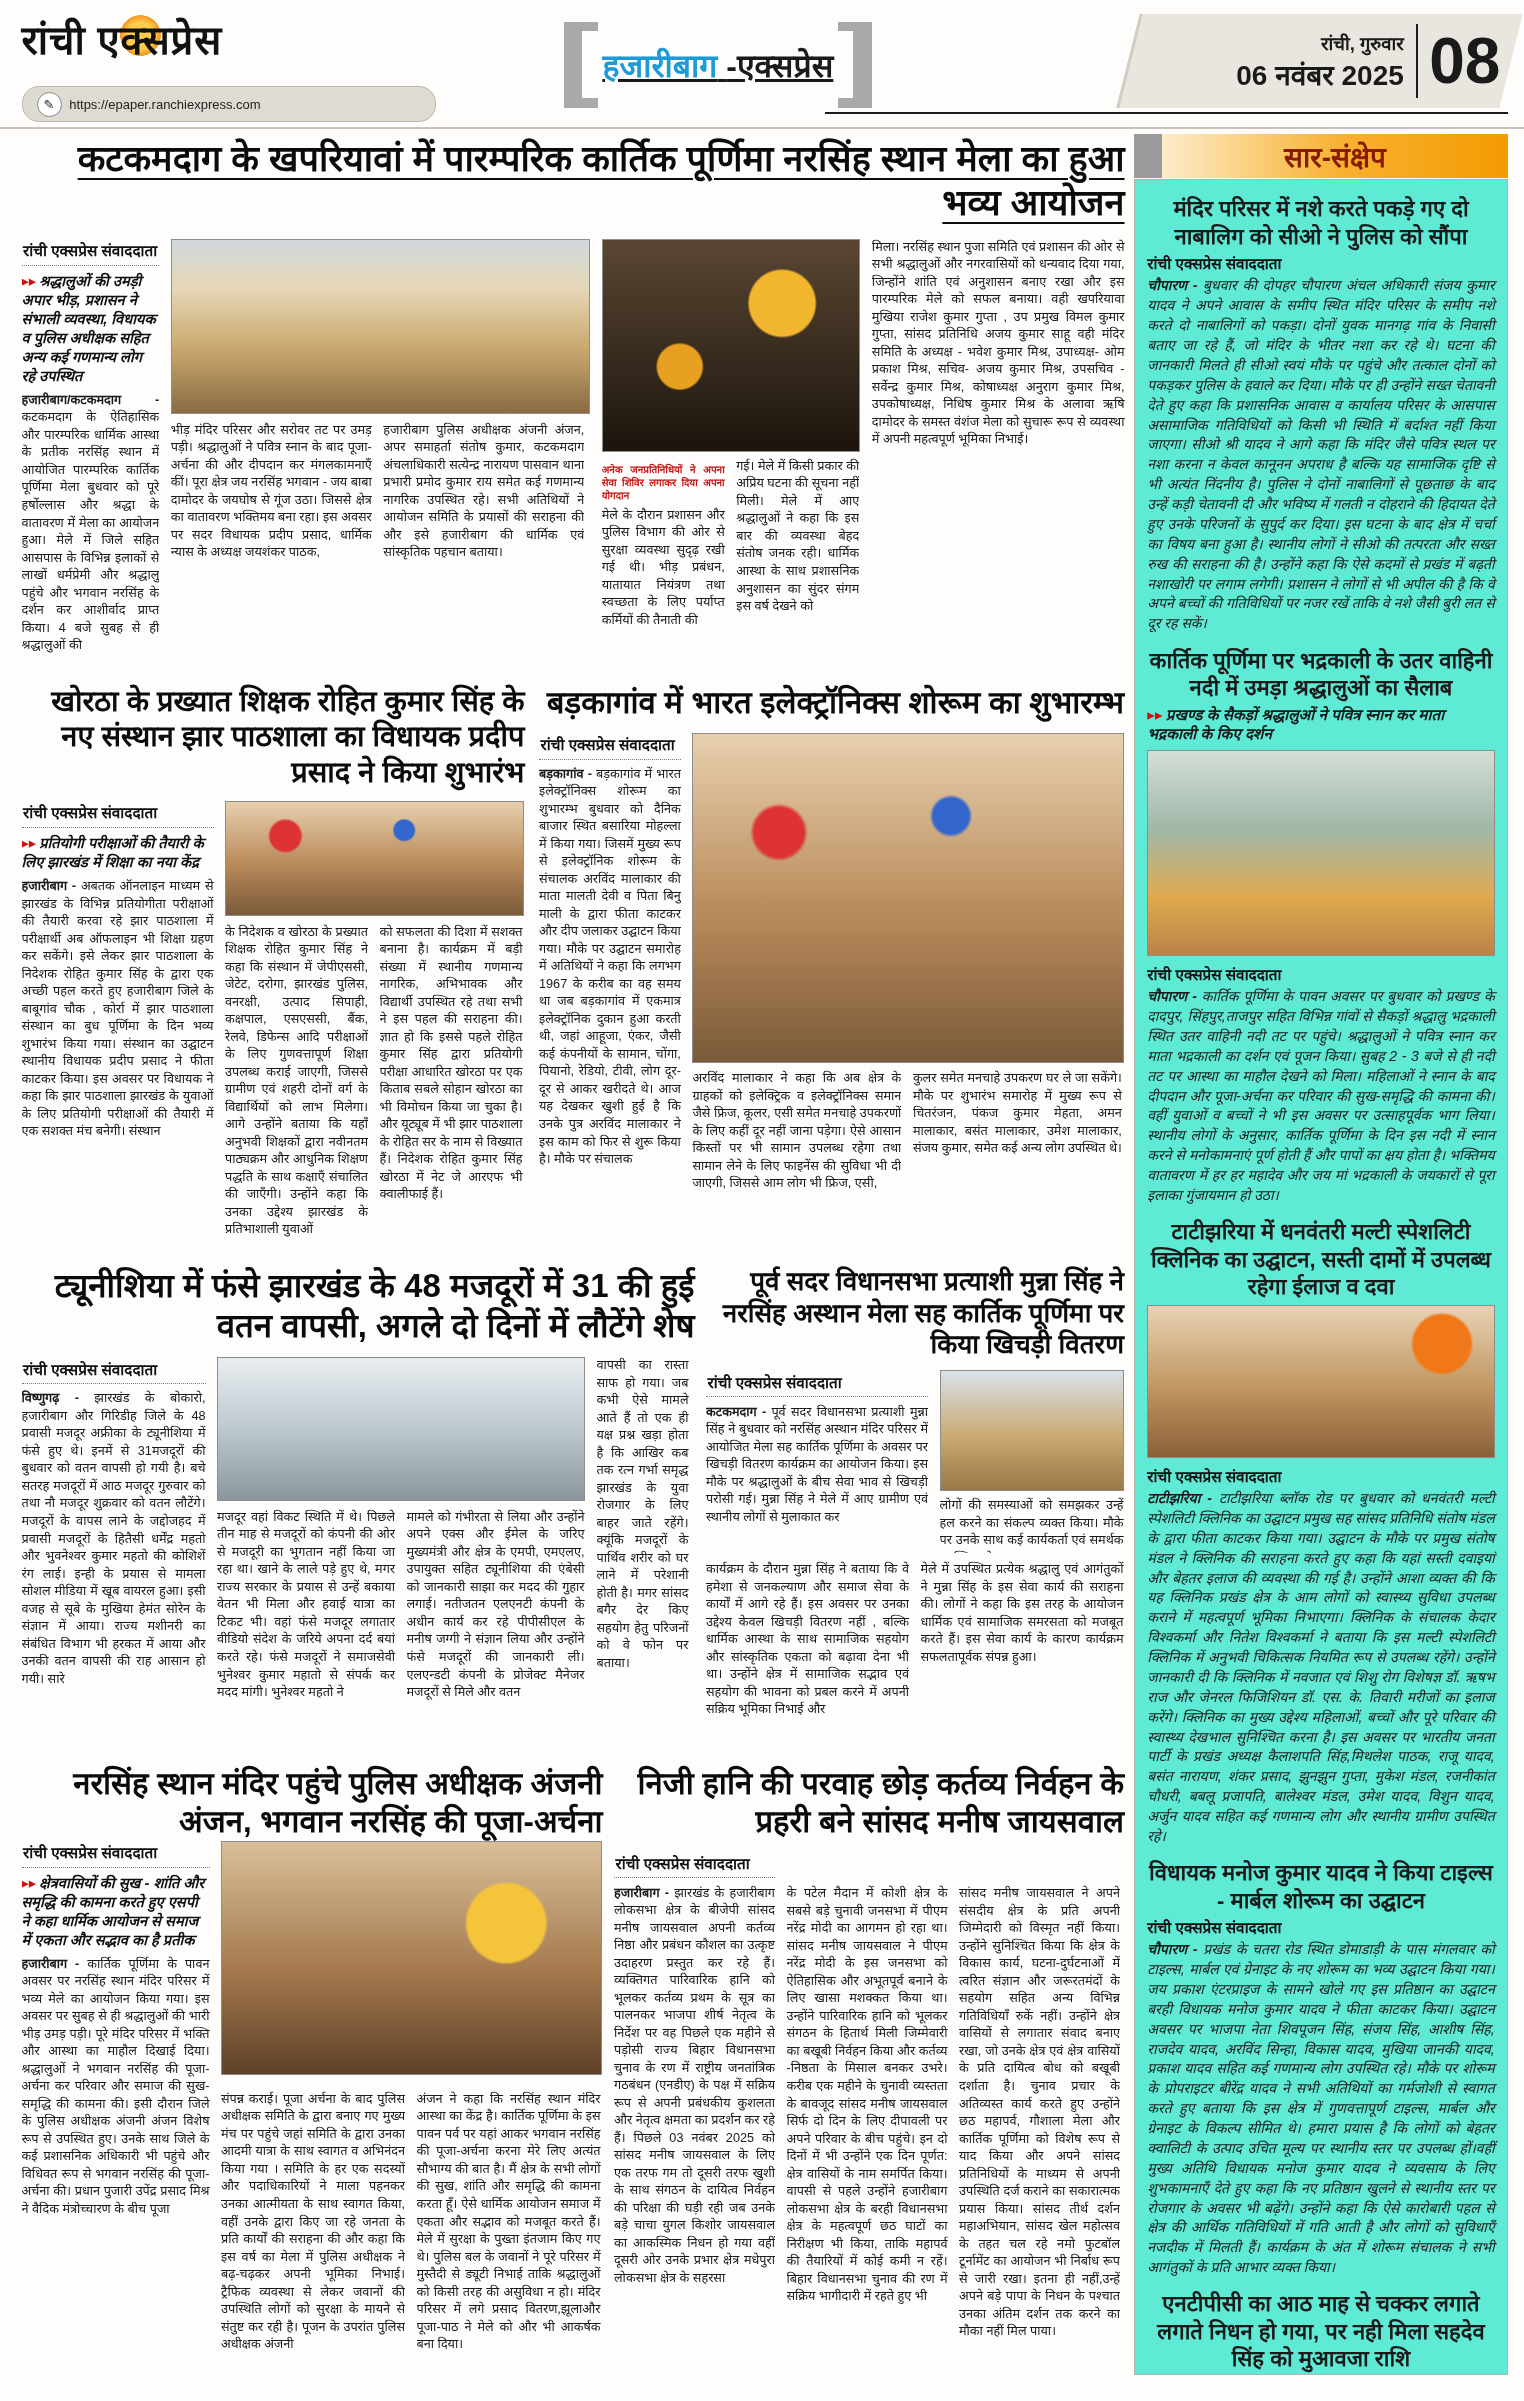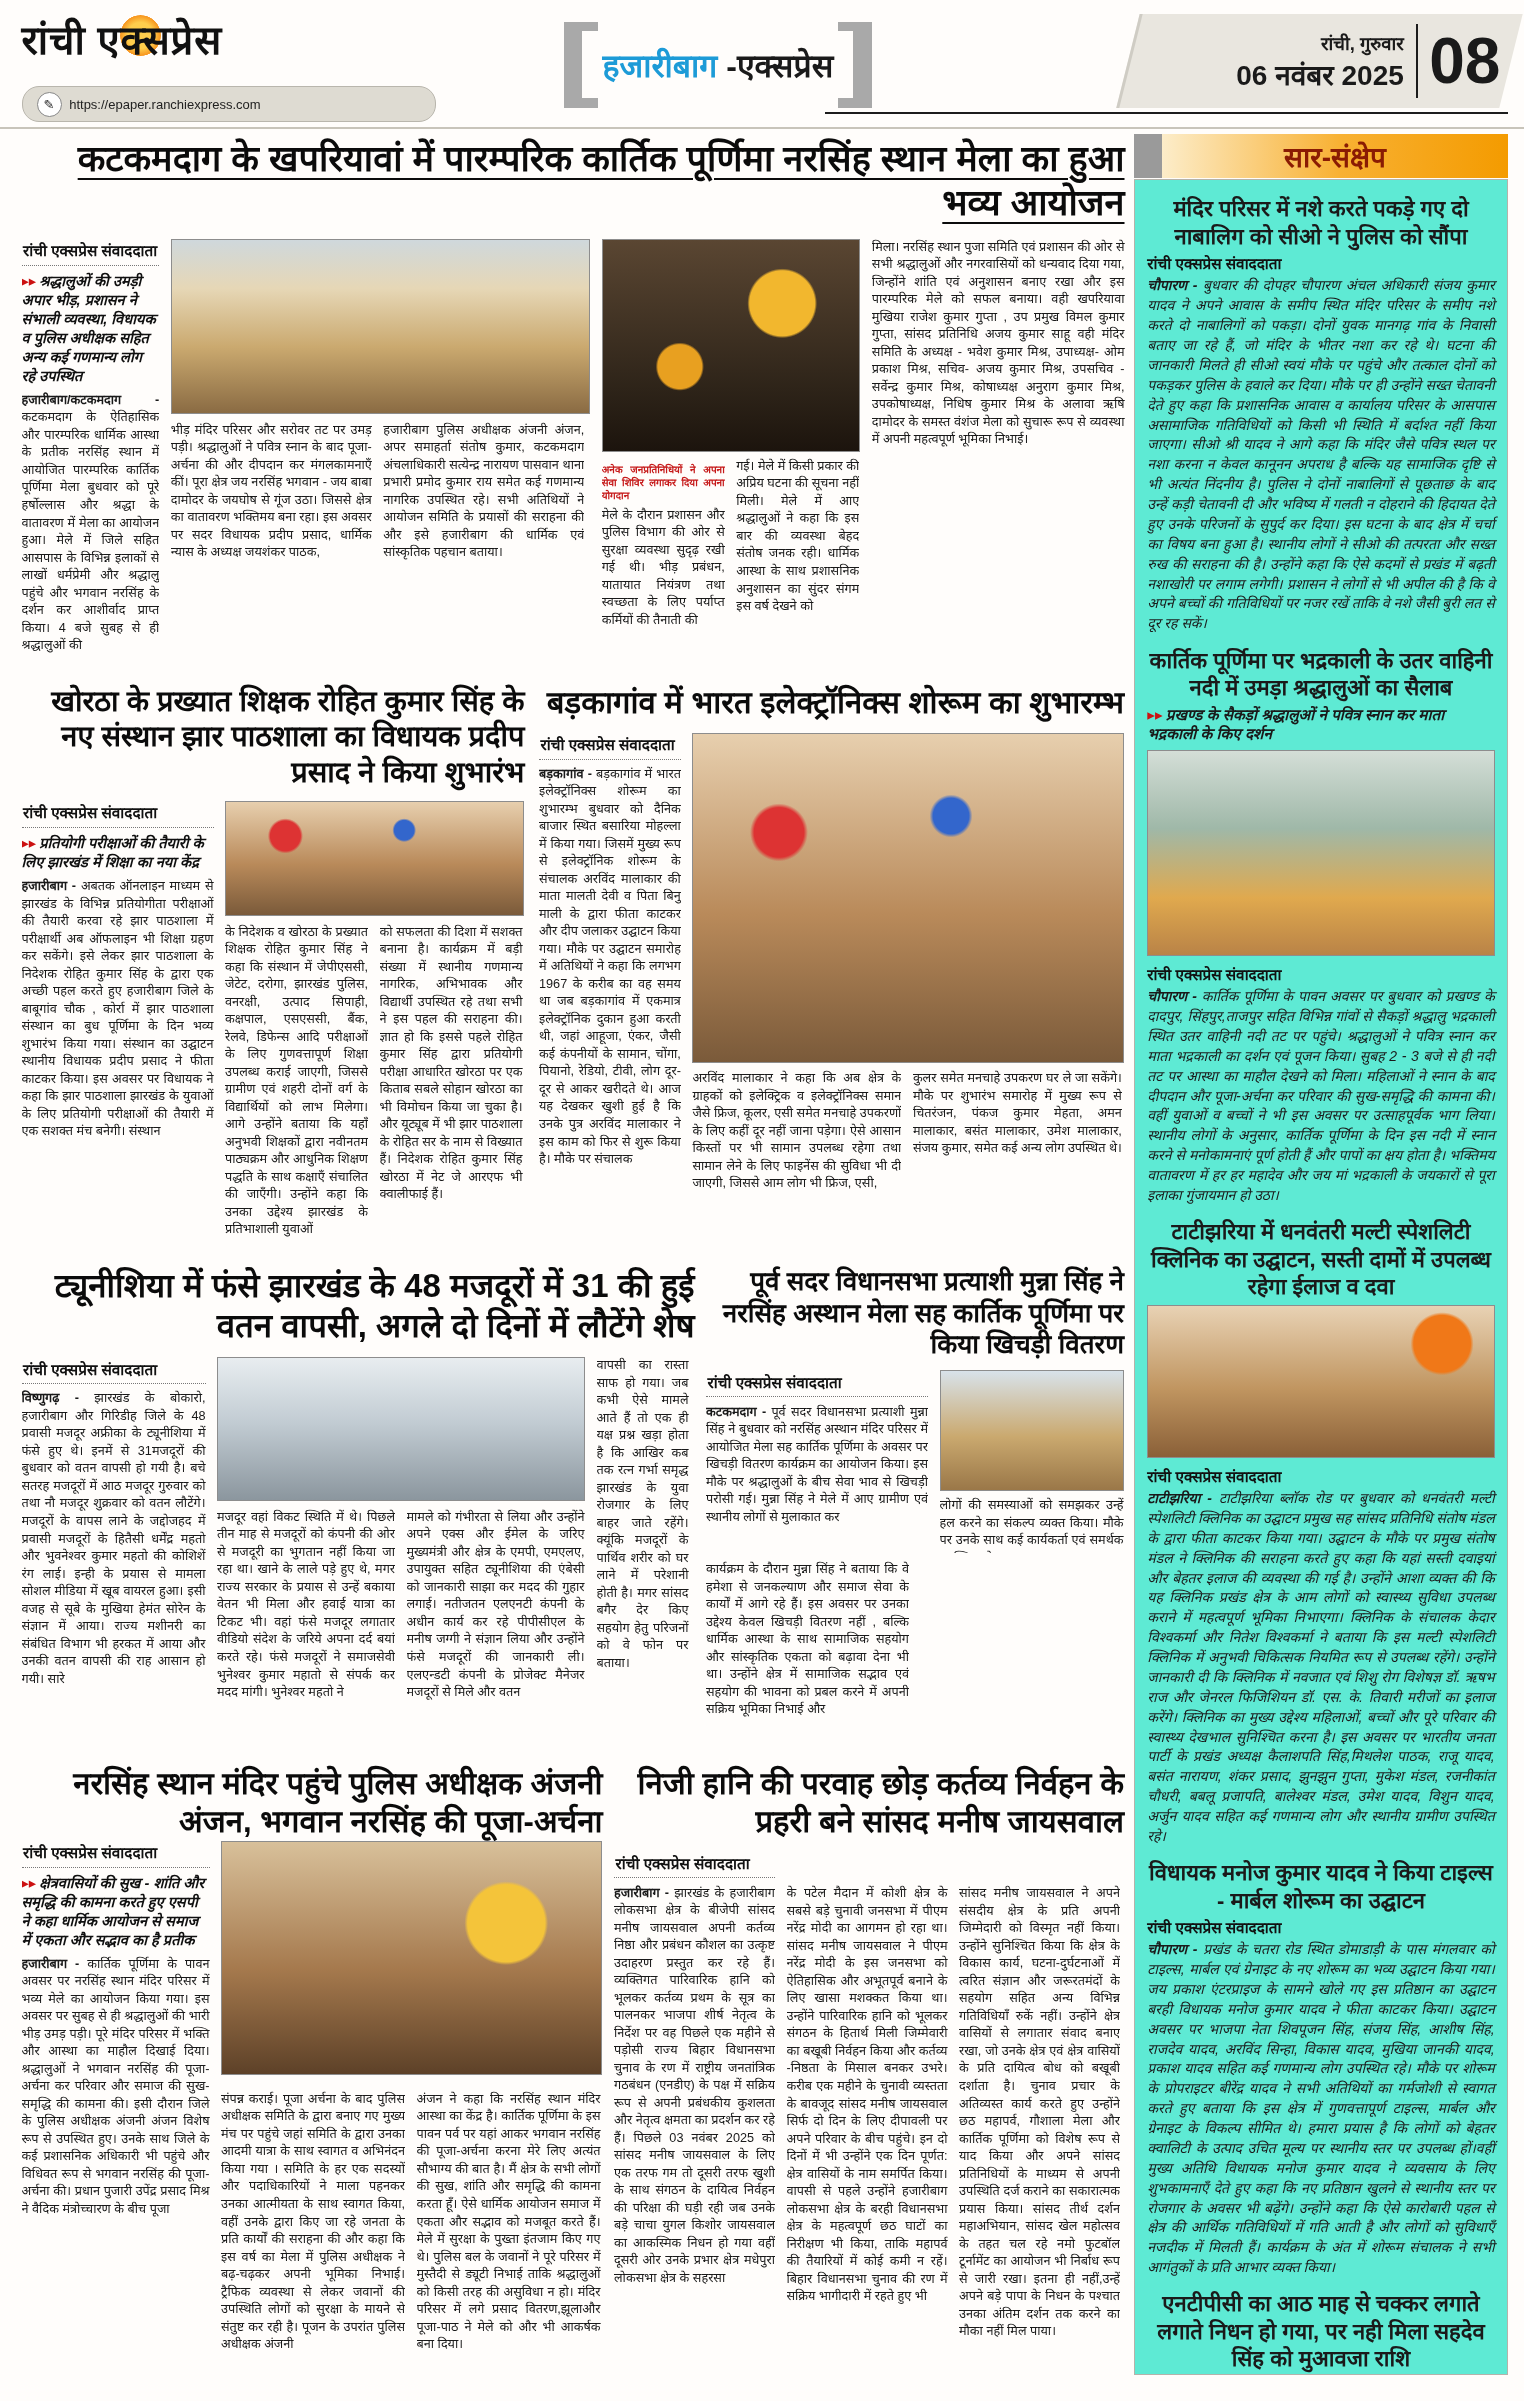--- a/index.html
+++ b/index.html
@@ -12,21 +12,21 @@
        background:radial-gradient(circle,#ffce4d 0 45%,#f7941d 70%,transparent 71%);z-index:1;}
   .urlbar{display:flex;align-items:center;gap:7.7px;background:#dedbd2;border:0.8px solid #b9b6ad;
           border-radius:17px;padding:4.6px 14px;font-size:13px;color:#222;}
   .penicon{display:inline-flex;align-items:center;justify-content:center;width:23px;height:23px;border-radius:50%;
            background:#fff;border:0.8px solid #888;font-size:13px;}
   .bracket{width:18.4px;height:86px;background:#a9a9a9;position:relative;}
   .bracket:before{content:"";position:absolute;top:0;width:34px;height:9.2px;background:#a9a9a9;}
   .bracket:after{content:"";position:absolute;bottom:0;width:34px;height:9.2px;background:#a9a9a9;}
   .bracket.l:before,.bracket.l:after{left:0;}
   .bracket.r:before,.bracket.r:after{right:0;}
-  .edition{font-size:32px;font-weight:800;}
+  .edition{font-size:32px;font-weight:800;text-decoration:underline;}
   .edition .city{color:#1d9bd7;}
   .datebox{background:#e9e6df;transform:skewX(-14deg);border-left:3.1px solid #cfccc4;}
   .datebox-inner{transform:skewX(14deg);display:flex;align-items:center;height:100%;}
   .dateline1{font-size:18.4px;font-weight:700;text-align:right;}
   .dateline2{font-size:28px;font-weight:800;text-align:right;}
   .pagenum{font-size:64px;font-weight:800;line-height:1;}
   .hrule{background:#1c1c1c;}
   .lightrule{background:#c8c4ba;}
   
   .head{font-weight:800;color:#0b0b0b;text-align:right;margin:0;line-height:1.22;}
@@ -192,20 +192,21 @@
         <div class="byline-wrap"><span class="byline">रांची एक्सप्रेस संवाददाता</span></div>
         <p class="bodytxt"><b class="dl">कटकमदाग -</b> <span>पूर्व सदर विधानसभा प्रत्याशी मुन्ना सिंह ने बुधवार को नरसिंह अस्थान मंदिर परिसर में आयोजित मेला सह कार्तिक पूर्णिमा के अवसर पर खिचड़ी वितरण कार्यक्रम का आयोजन किया। इस मौके पर श्रद्धालुओं के बीच सेवा भाव से खिचड़ी परोसी गई। मुन्ना सिंह ने मेले में आए ग्रामीण एवं स्थानीय लोगों से मुलाकात कर</span></p>
       </div>
       <div style="width:184px;display:flex;flex-direction:column;gap:6.1px;">
         <div class="ph ph-khichdi" style="height:121px;"></div>
         <p class="bodytxt col" style="flex:1;">लोगों की समस्याओं को समझकर उन्हें हल करने का संकल्प व्यक्त किया। मौके पर उनके साथ कई कार्यकर्ता एवं समर्थक उपस्थित रहे।</p>
       </div>
     </div>
     <div class="row" style="height:176px;margin-top:7.7px;">
       <p class="bodytxt col" style="width:203px;">कार्यक्रम के दौरान मुन्ना सिंह ने बताया कि वे हमेशा से जनकल्याण और समाज सेवा के कार्यों में आगे रहे हैं। इस अवसर पर उनका उद्देश्य केवल खिचड़ी वितरण नहीं , बल्कि धार्मिक आस्था के साथ सामाजिक सहयोग और सांस्कृतिक एकता को बढ़ावा देना भी था। उन्होंने क्षेत्र में सामाजिक सद्भाव एवं सहयोग की भावना को प्रबल करने में अपनी सक्रिय भूमिका निभाई और</p>
+      <p class="bodytxt col" style="width:203px;">मेले में उपस्थित प्रत्येक श्रद्धालु एवं आगंतुकों ने मुन्ना सिंह के इस सेवा कार्य की सराहना की। लोगों ने कहा कि इस तरह के आयोजन धार्मिक एवं सामाजिक समरसता को मजबूत करते हैं। इस सेवा कार्य के कारण कार्यक्रम सफलतापूर्वक संपन्न हुआ।</p>
     </div>
   </section>
 
   <section class="abs" style="left:21.5px;top:1765px;width:581px;height:621px;">
     <h2 class="head" style="font-size:31px;margin-bottom:0;">नरसिंह स्थान मंदिर पहुंचे पुलिस अधीक्षक अंजनी अंजन, भगवान नरसिंह की पूजा-अर्चना</h2>
     <div class="row" style="height:513px;">
       <div class="col" style="width:188px;">
         <div class="byline-wrap"><span class="byline">रांची एक्सप्रेस संवाददाता</span></div>
         <p class="lead"><span class="chev">▸▸</span><span>क्षेत्रवासियों की सुख - शांति और समृद्धि की कामना करते हुए एसपी ने कहा धार्मिक आयोजन से समाज में एकता और सद्भाव का है प्रतीक</span></p>
         <p class="bodytxt"><b class="dl">हजारीबाग -</b> <span>कार्तिक पूर्णिमा के पावन अवसर पर नरसिंह स्थान मंदिर परिसर में भव्य मेले का आयोजन किया गया। इस अवसर पर सुबह से ही श्रद्धालुओं की भारी भीड़ उमड़ पड़ी। पूरे मंदिर परिसर में भक्ति और आस्था का माहौल दिखाई दिया। श्रद्धालुओं ने भगवान नरसिंह की पूजा-अर्चना कर परिवार और समाज की सुख-समृद्धि की कामना की। इसी दौरान जिले के पुलिस अधीक्षक अंजनी अंजन विशेष रूप से उपस्थित हुए। उनके साथ जिले के कई प्रशासनिक अधिकारी भी पहुंचे और विधिवत रूप से भगवान नरसिंह की पूजा-अर्चना की। प्रधान पुजारी उपेंद्र प्रसाद मिश्र ने वैदिक मंत्रोच्चारण के बीच पूजा</span></p>

